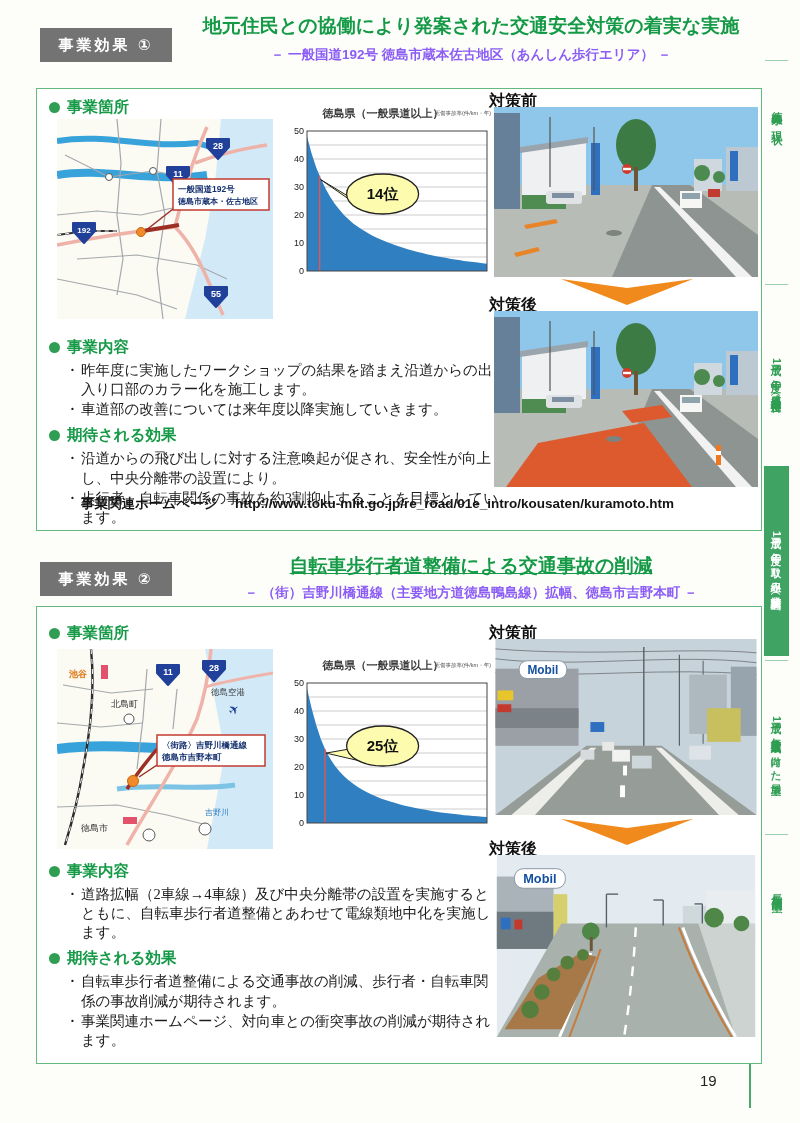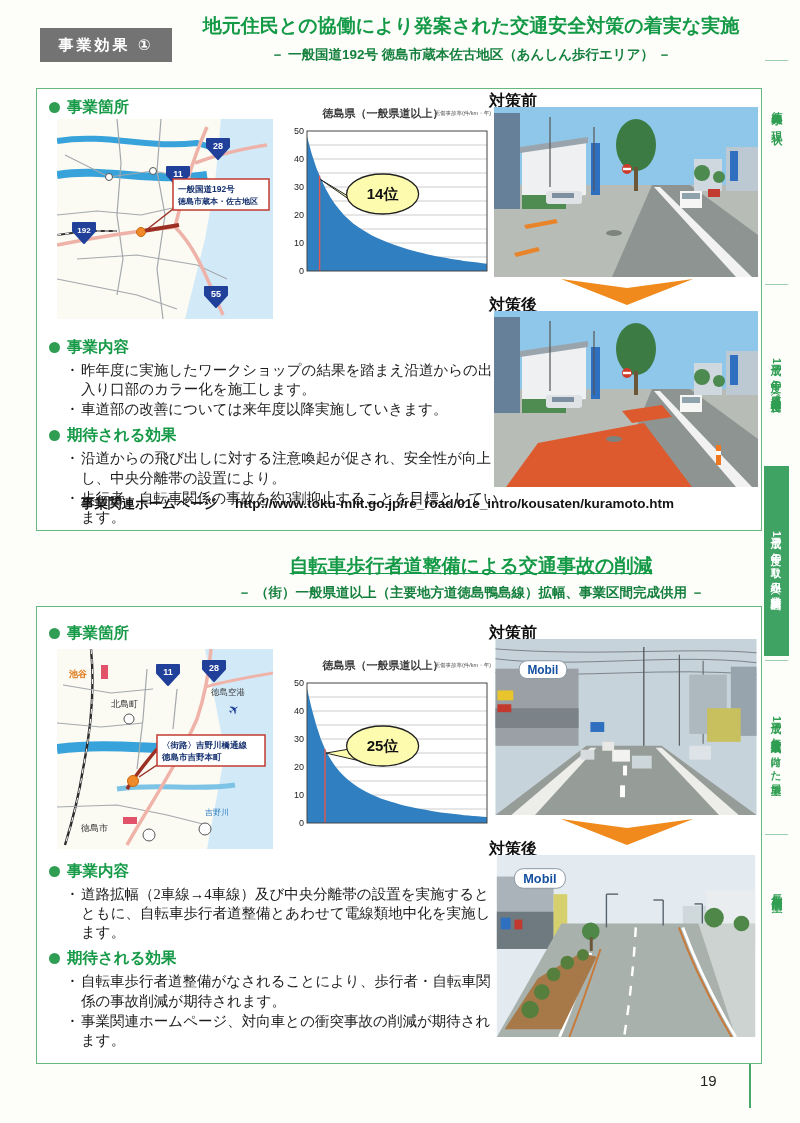--- a/index.html
+++ b/index.html
@@ -2,21 +2,21 @@
 <html><head>
 <meta charset="utf-8">
 <style>
   html,body{margin:0;padding:0;background:#9a9a9a;}
   .page{position:relative;width:800px;height:1123px;margin:0 auto;background:#fdfdfa;
         font-family:"Liberation Sans","DejaVu Sans",sans-serif;overflow:hidden;}
   
   .badge{position:absolute;left:40px;width:132px;height:34px;background:#737373;color:#fff;
          font-weight:bold;font-size:15px;display:flex;align-items:center;justify-content:center;letter-spacing:3px;}
   .sec-title{position:absolute;left:176px;width:590px;text-align:center;color:#149a46;font-weight:bold;font-size:19px;line-height:1.1;}
-  .sec-sub{position:absolute;left:176px;width:590px;text-align:center;color:#15803d;font-weight:bold;font-size:13.5px;}
+  .sec-sub{position:absolute;left:176px;width:590px;text-align:center;color:#8b5cf6;font-weight:bold;font-size:13.5px;}
   .cbox{position:absolute;left:36px;width:726px;border:1.5px solid #63b97e;background:#fff;box-sizing:border-box;}
   
   .h-green{position:absolute;display:flex;align-items:center;gap:7px;color:#179a48;font-weight:bold;font-size:15.5px;}
   .h-green .dot{width:11px;height:11px;border-radius:50%;background:#2f9e52;flex:none;}
   
   .text-col{position:absolute;width:452px;}
   .text-col .h-green{position:static;margin:6px 0 3px 0;font-family:Liberation Serif, serif;}
   .bullets{font-family:"Liberation Serif","DejaVu Serif",serif;font-size:14.5px;color:#1b1b1b;}
   .b-row{display:flex;margin:1px 0 1px 16px;}
   .b-row .tick{width:16px;flex:none;}
@@ -235,22 +235,23 @@
         </div>
       </div>
     </div>
 
     <div class="hp-line" style="left:44px;top:406px;">
       <span>事業関連ホームページ</span>
       <span class="url">http://www.toku-mlit.go.jp/re_road/01e_intro/kousaten/kuramoto.htm</span>
     </div>
   </div>
 
+  <div class="badge" style="top:562px;">事業効果 ②</div>
   <div class="sec-title" style="top:556px;text-decoration:underline;">自転車歩行者道整備による交通事故の削減</div>
-  <div class="sec-sub" style="top:584px;">－ （街）一般県道以上（主要地方道徳島鴨島線）拡幅、事業区間完成供用 －</div>
+  <div class="sec-sub" style="top:584px;">－ （街）吉野川橋通線（主要地方道徳島鴨島線）拡幅、徳島市吉野本町 －</div>
 
   <div class="cbox" style="top:606px;height:458px;">
 
     <div class="h-green" style="left:12px;top:16px;">
       <span class="dot"></span>
       <span>事業箇所</span>
     </div>
 
     <div class="map" style="left:20px;top:42px;">
       <svg width="216" height="200" viewBox="0 0 216 200">
@@ -423,21 +424,21 @@
           <span class="tx">道路拡幅（2車線→4車線）及び中央分離帯の設置を実施するとともに、自転車歩行者道整備とあわせて電線類地中化を実施します。</span>
         </div>
       </div>
       <div class="h-green">
         <span class="dot"></span>
         <span>期待される効果</span>
       </div>
       <div class="bullets">
         <div class="b-row">
           <span class="tick">・</span>
-          <span class="tx">自転車歩行者道整備がなされることにより、歩行者・自転車関係の事故削減が期待されます。</span>
+          <span class="tx">自転車歩行者道整備による交通事故の削減、歩行者・自転車関係の事故削減が期待されます。</span>
         </div>
         <div class="b-row">
           <span class="tick">・</span>
           <span class="tx">事業関連ホームページ、対向車との衝突事故の削減が期待されます。</span>
         </div>
       </div>
     </div>
   </div>
 
   <div class="side-sep" style="top:60px;"></div>

